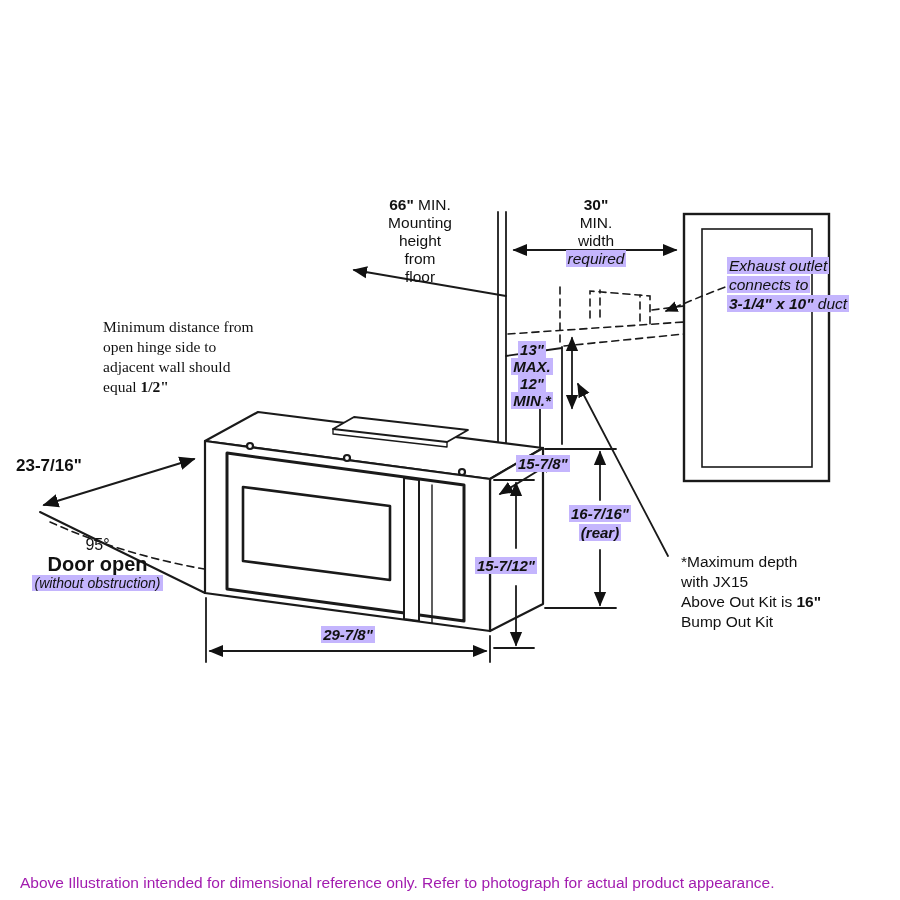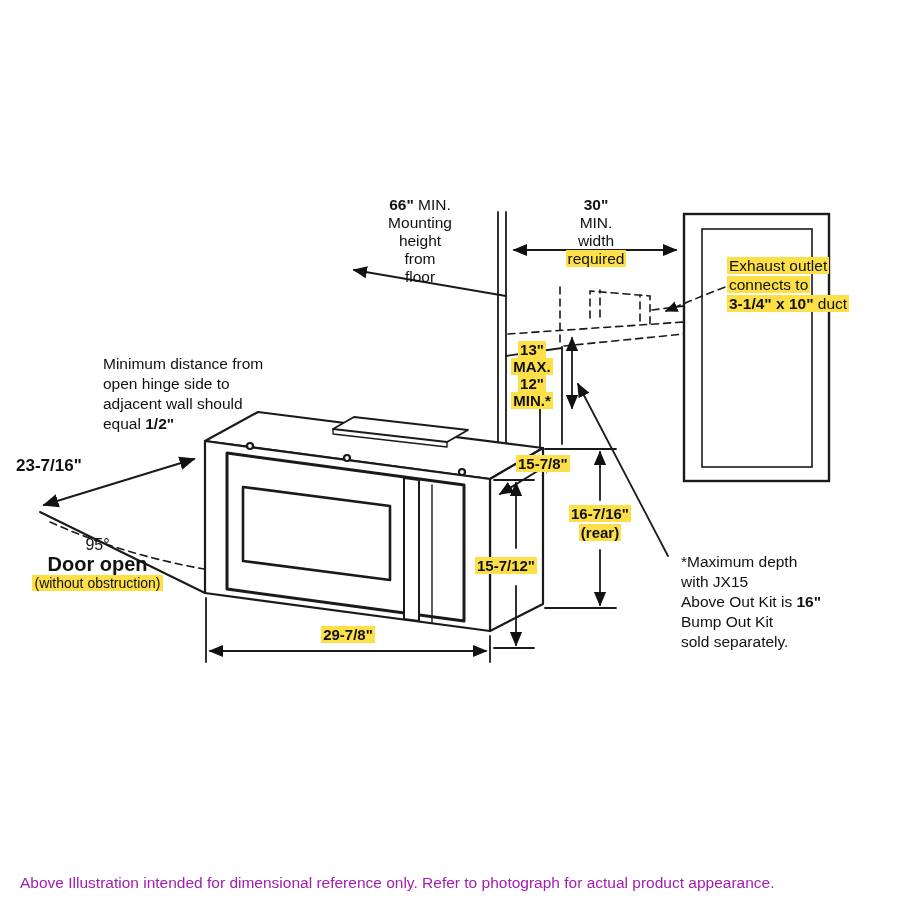--- a/index.html
+++ b/index.html
@@ -10,21 +10,21 @@
     font-family: "Liberation Sans", sans-serif;
     color: #111;
     position: relative;
     overflow: hidden;
   }
   .stage { position: absolute; inset: 0; width: 900px; height: 900px; }
   svg.art { position: absolute; left: 0; top: 0; }
   .label { position: absolute; color: #111; font-size: 15.5px; line-height: 19px; }
   .center { text-align: center; }
   .bold { font-weight: bold; }
-  .wbg { background: #fde047; padding: 0 2px; }
+  .wbg { background: #c4b5fd; padding: 0 2px; font-style: italic; }
   .big { font-size: 17px; }
   .footer {
     position: absolute; left: 20px; top: 874px; width: 868px;
     font-size: 15.5px; color: #a21caf; font-weight: normal;
   }
 </style>
 </head>
 <body>
 
 <div class="stage">
@@ -130,21 +130,21 @@
     <div>width</div>
     <div><span class="wbg">required</span></div>
   </div>
 
   <div class="label" style="left:727px; top:256px; width:170px; line-height:19px;">
     <div><span class="wbg">Exhaust outlet</span></div>
     <div><span class="wbg">connects to</span></div>
     <div><span class="wbg"><span class="bold">3-1/4" x 10"</span><span> duct</span></span></div>
   </div>
 
-  <div class="label" style="left:103px; top:354px; width:215px; line-height:20px;">
+  <div class="label" style="left:103px; top:317px; width:215px; line-height:20px;font-family:Liberation Serif, serif;">
     <div>Minimum distance from</div>
     <div>open hinge side to</div>
     <div>adjacent wall should</div>
     <div><span>equal </span><span class="bold">1/2"</span></div>
   </div>
 
   <div class="label center bold" style="left:500px; top:341px; width:64px; line-height:17px; font-size:15px;">
     <div><span class="wbg">13"</span></div>
     <div><span class="wbg">MAX.</span></div>
     <div><span class="wbg">12"</span></div>
@@ -172,21 +172,20 @@
 
   <div class="label center bold" style="left:462px; top:556px; width:88px; font-size:15px;">
     <span class="wbg">15-7/12"</span>
   </div>
 
   <div class="label" style="left:666px; top:552px; width:205px; line-height:20px;margin-left:15px;">
     <div>*Maximum depth</div>
     <div>with JX15</div>
     <div><span>Above Out Kit is </span><span class="bold">16"</span></div>
     <div>Bump Out Kit</div>
-    <div>sold separately.</div>
   </div>
 
   <div class="label center bold" style="left:300px; top:625px; width:96px; font-size:15px;">
     <span class="wbg">29-7/8"</span>
   </div>
 
   <div class="footer">Above Illustration intended for dimensional reference only. Refer to photograph for actual product appearance.</div>
 
 </div>
 

